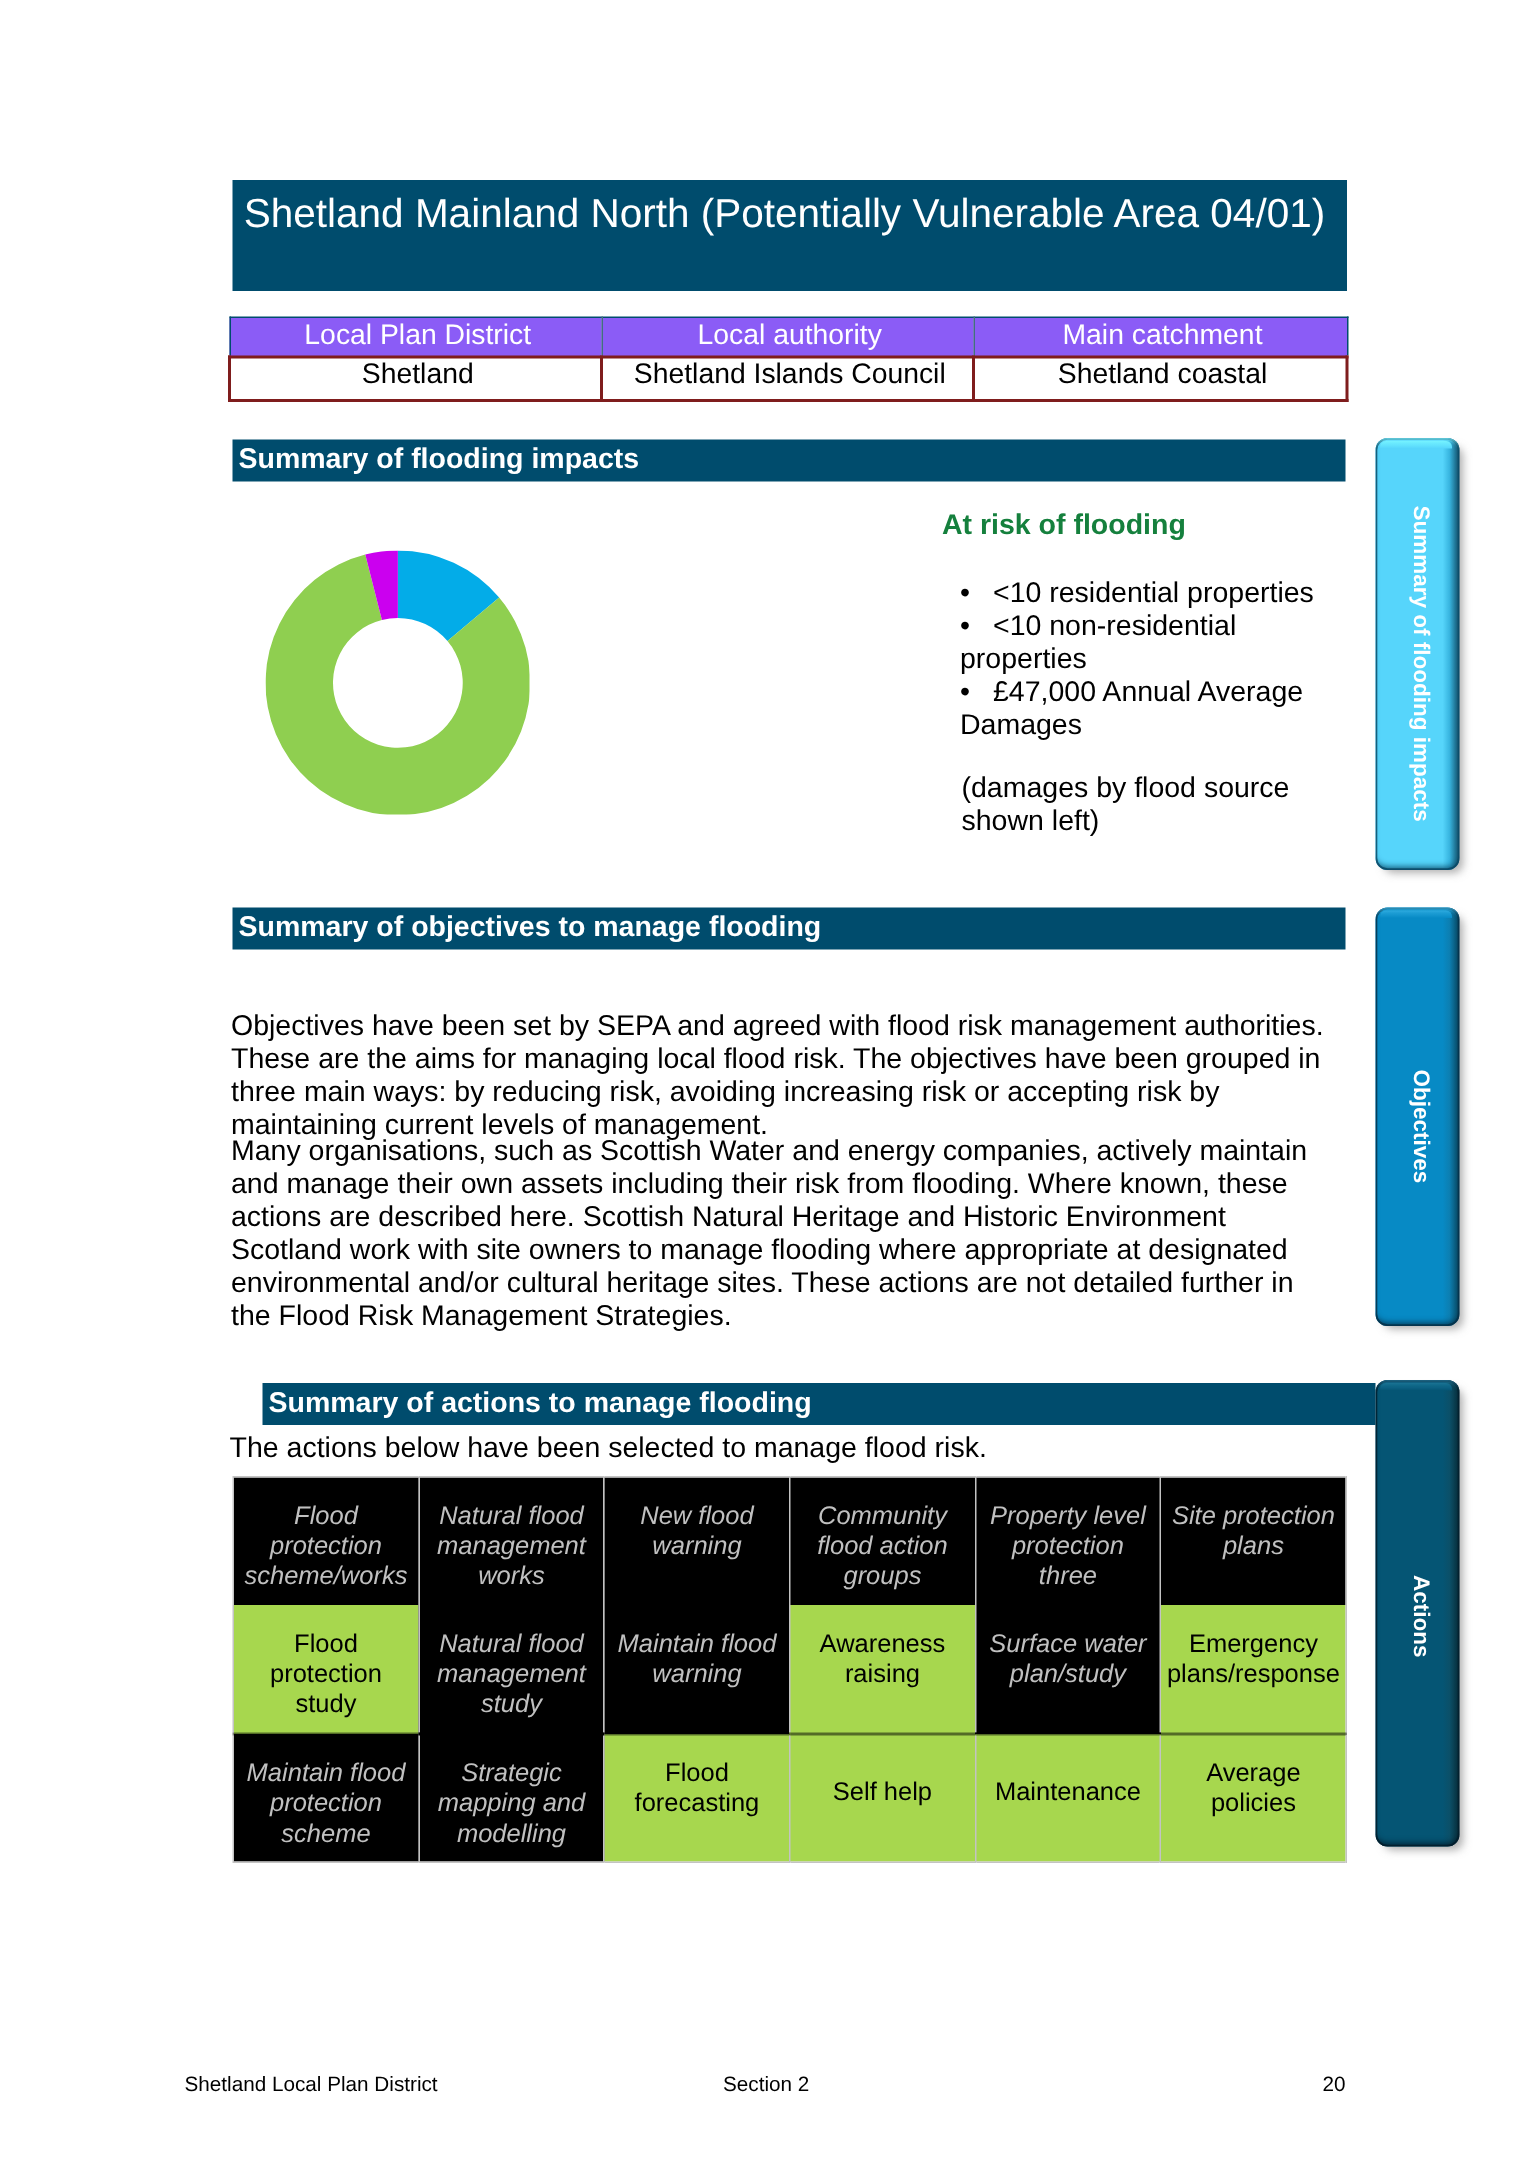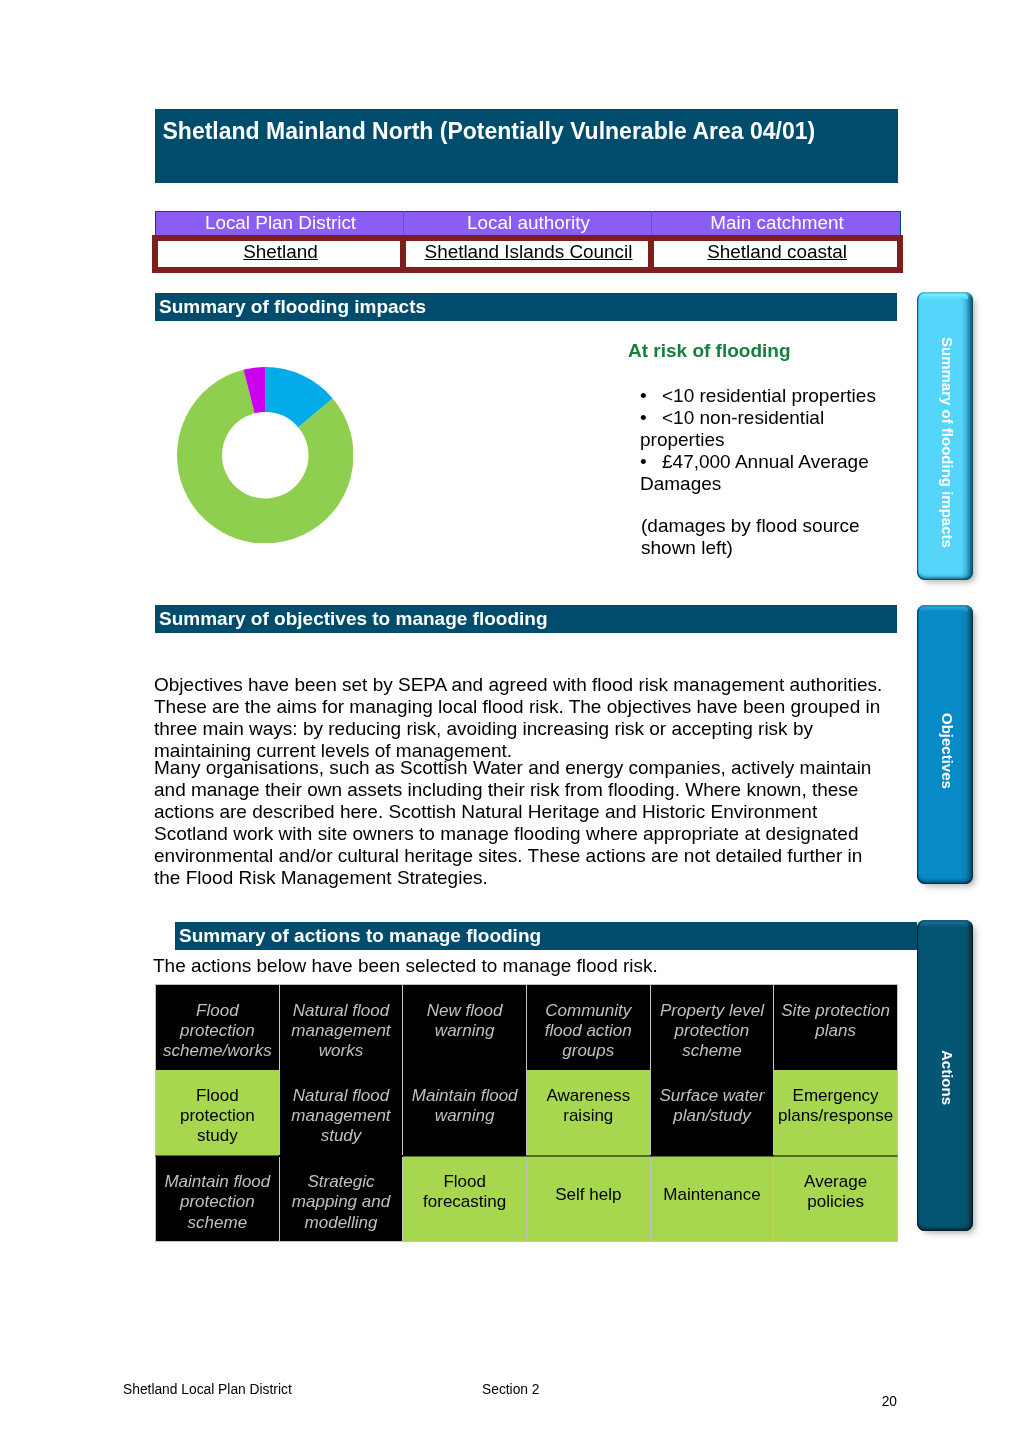--- a/index.html
+++ b/index.html
@@ -2,35 +2,35 @@
 <html><head>
 <meta charset="utf-8">
 <style>
   html,body{margin:0;padding:0;}
   *{-webkit-font-smoothing:antialiased;}
   body{width:1020px;height:1442px;background:#ffffff;
        font-family:"Liberation Sans",sans-serif;position:relative;overflow:hidden;}
   .page{position:absolute;left:0;top:0;width:1020px;height:1442px;}
 
   
-  #title-bar{position:absolute;left:155px;top:109px;width:743px;height:74px;
-    background:#004c6d;color:#ffffff;font-size:23px;font-weight:bold;
+  #title-bar{position:absolute;left:155px;top:120px;width:743px;height:74px;
+    background:#004c6d;color:#ffffff;font-size:27px;font-weight:normal;
     line-height:34px;padding:5px 10px 0 7.5px;box-sizing:border-box;}
 
   
   #info-table{position:absolute;left:152px;top:211px;width:745px;border-collapse:collapse;
     table-layout:fixed;box-sizing:border-box;}
   #info-table th{background:#8b5cf6;color:#ffffff;font-size:18.9px;font-weight:normal;
     height:26px;text-align:center;border:1px solid #004c6d;border-left-color:#436d82;border-right-color:#436d82;padding:0 0 0 3px;vertical-align:middle;
     box-sizing:border-box;}
   #info-table tr:first-child th:first-child{border-left-color:#004c6d;}
   #info-table tr:first-child th:last-child{border-right-color:#004c6d;}
   #info-table td{background:#ffffff;color:#000000;font-size:18.9px;height:29px;
-    text-align:center;border:6px solid #7f1d1d;padding:0 0 4px 3px;vertical-align:middle;
-    box-sizing:border-box;text-decoration:underline;}
+    text-align:center;border:2px solid #7f1d1d;padding:0 0 4px 3px;vertical-align:middle;
+    box-sizing:border-box;}
 
   
   .section-bar{position:absolute;left:155px;width:742px;height:28px;background:#004c6d;
     color:#ffffff;font-size:19px;font-weight:bold;line-height:27px;padding-left:4px;
     box-sizing:border-box;}
   #bar-impacts{top:293px;}
   #bar-objectives{top:605px;}
   #bar-actions{top:922px;margin-left:20px;}
 
   
@@ -103,21 +103,21 @@
   #actions-table td.oneline{padding-top:28.5px;}
   #actions-table tr:nth-child(3) td{border-top:2px solid rgba(0,0,0,0.5);}
   #actions-table td.off{color:#c0c0c0;font-style:italic;background:#000000;}
   #actions-table td.on{color:#000000;background:#a7d74e;text-align:center;}
 
   
   #footer{position:absolute;left:123px;top:1382px;width:774px;font-size:13.8px;color:#000;
     display:flex;line-height:16px;}
   #footer .f-left{width:359px;}
   #footer .f-mid{width:300px;}
-  #footer .f-right{flex:1;text-align:right;margin-top:12px;}
+  #footer .f-right{flex:1;text-align:right;}
 </style>
 </head>
 <body>
 
 <div class="page">
 
   <div id="title-bar">Shetland Mainland North (Potentially Vulnerable Area 04/01)</div>
 
   <table id="info-table">
     <colgroup>
@@ -196,21 +196,21 @@
           <td class="off">
             <span style="display: block;">Natural flood management works</span>
           </td>
           <td class="off">
             <span style="display: block;">New flood warning</span>
           </td>
           <td class="off">
             <span style="display: block;">Community flood action groups</span>
           </td>
           <td class="off">
-            <span style="display: block;">Property level protection scheme</span>
+            <span style="display: block;">Property level protection three</span>
           </td>
           <td class="off">
             <span style="display: block;">Site protection plans</span>
           </td>
         </tr>
         <tr>
           <td class="on">
             <span style="display: block;">Flood protection study</span>
           </td>
           <td class="off">

